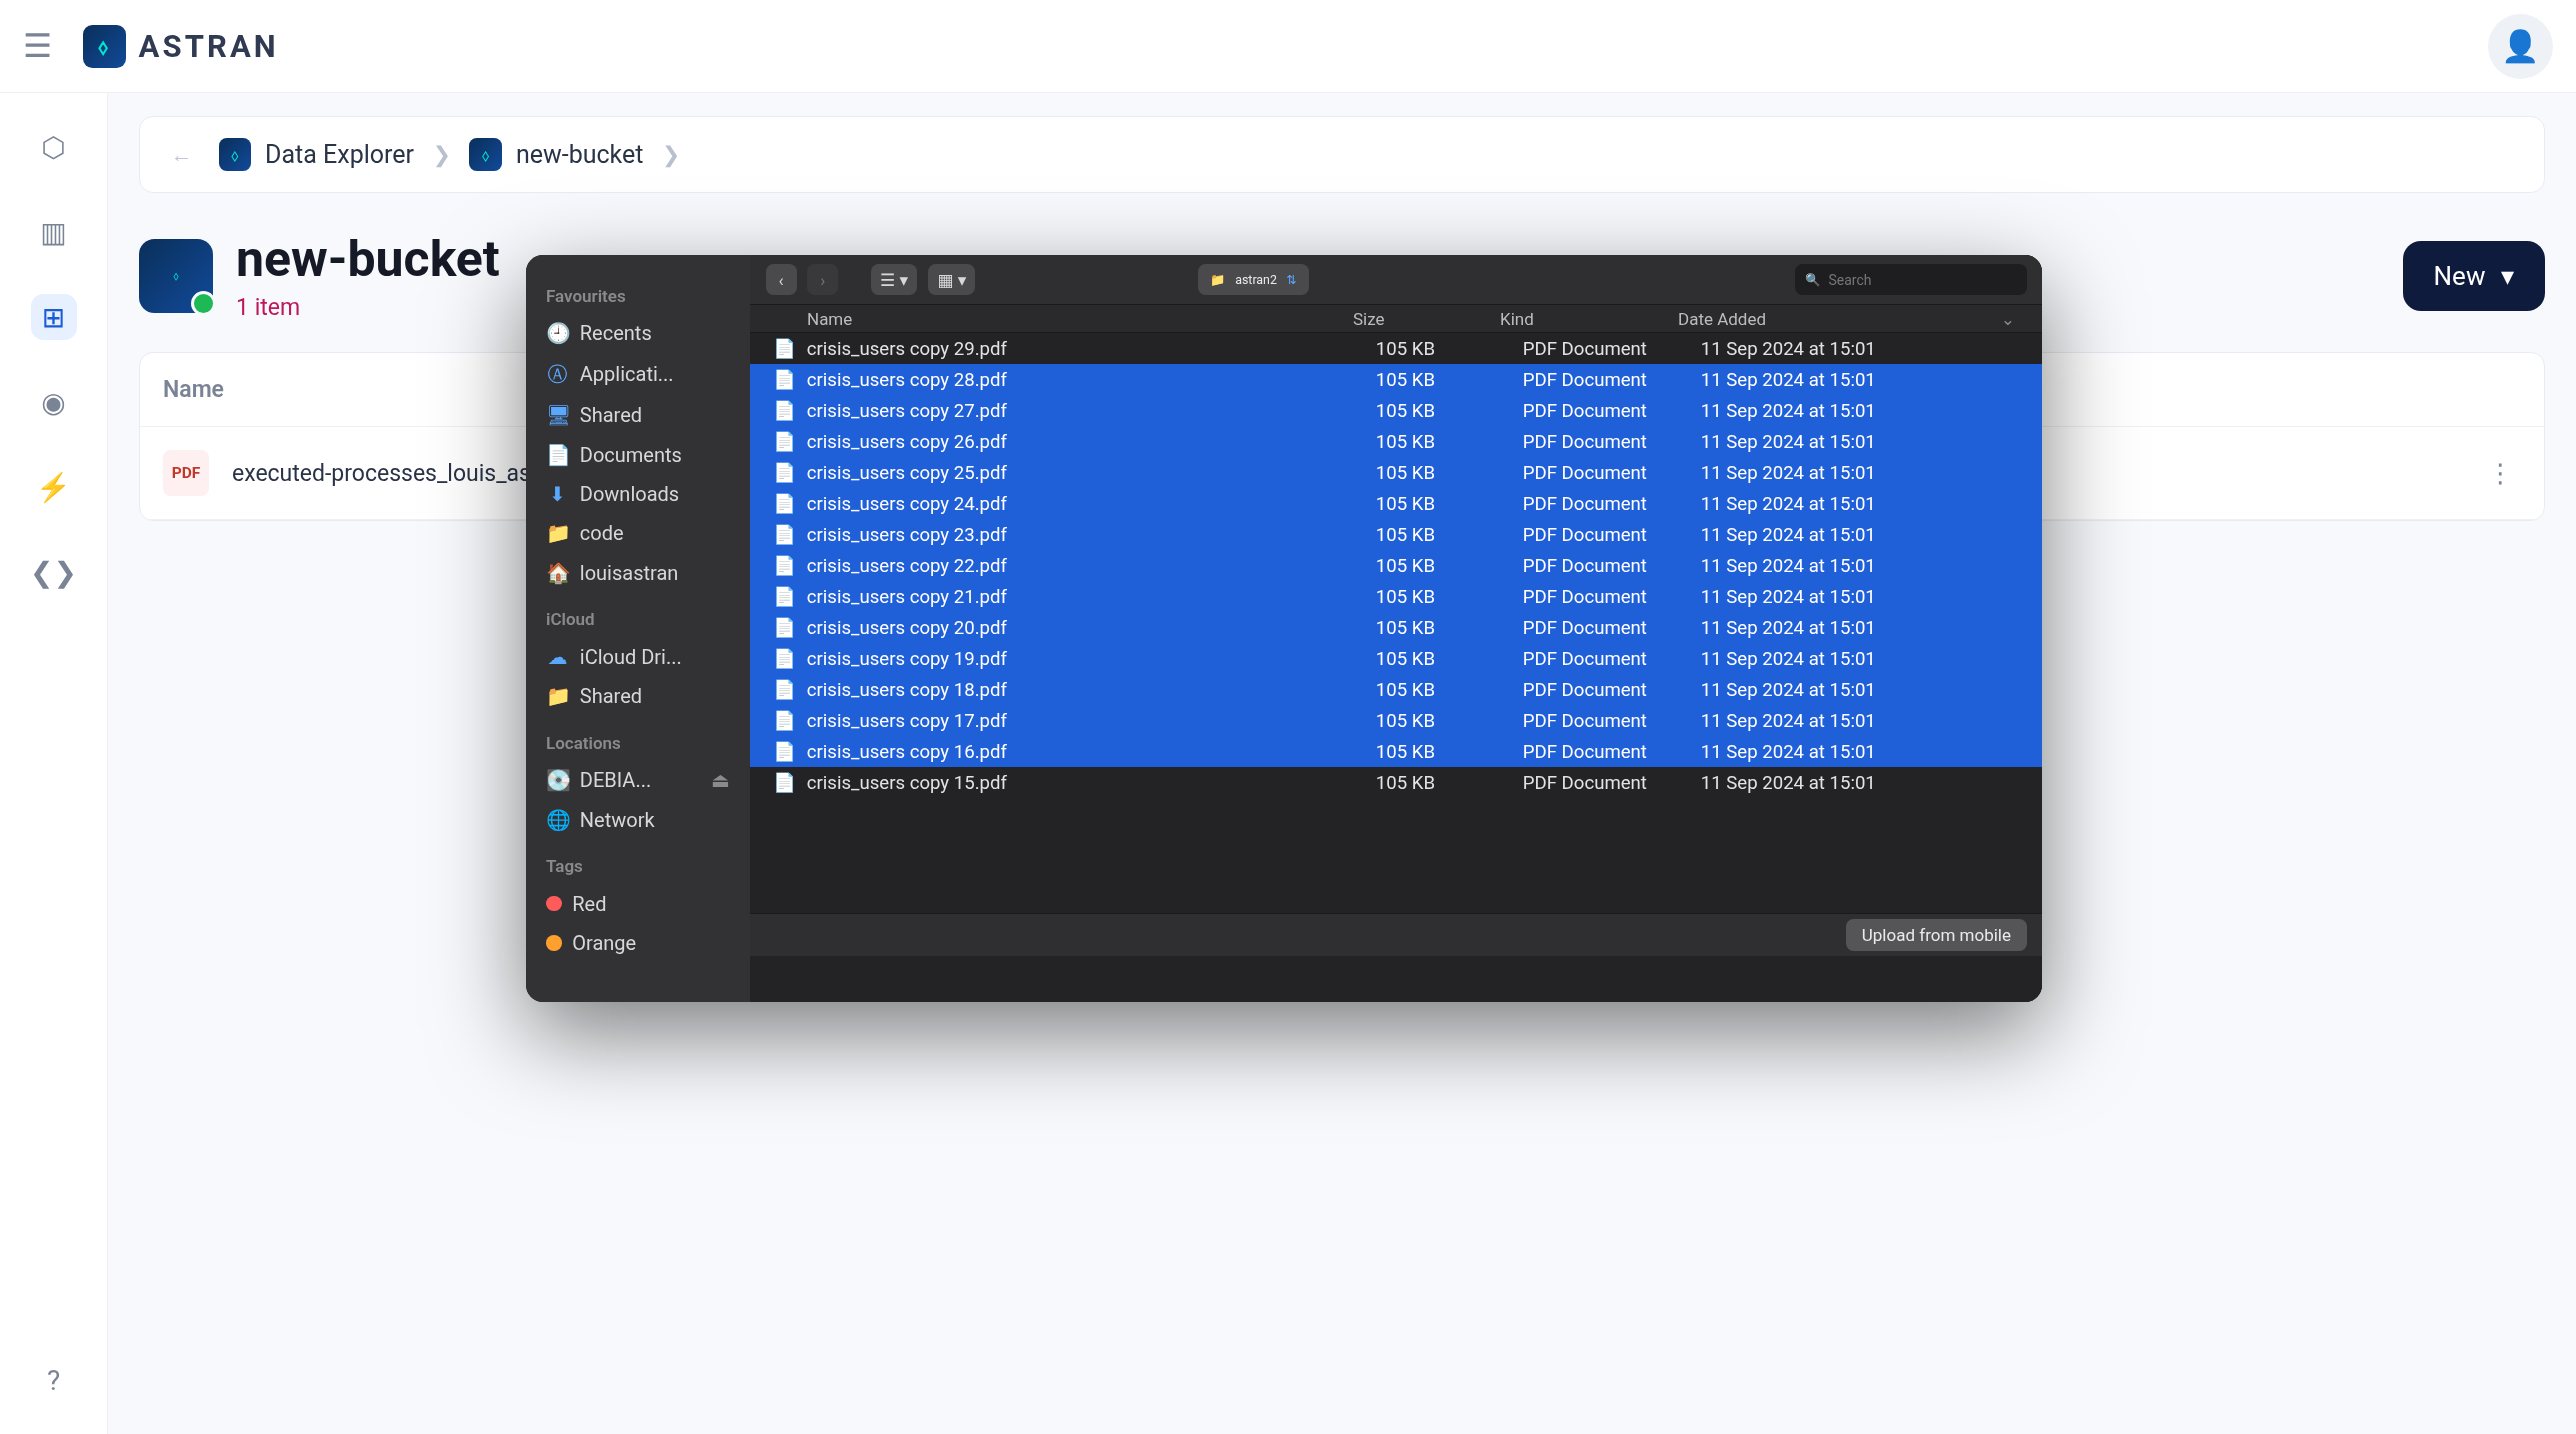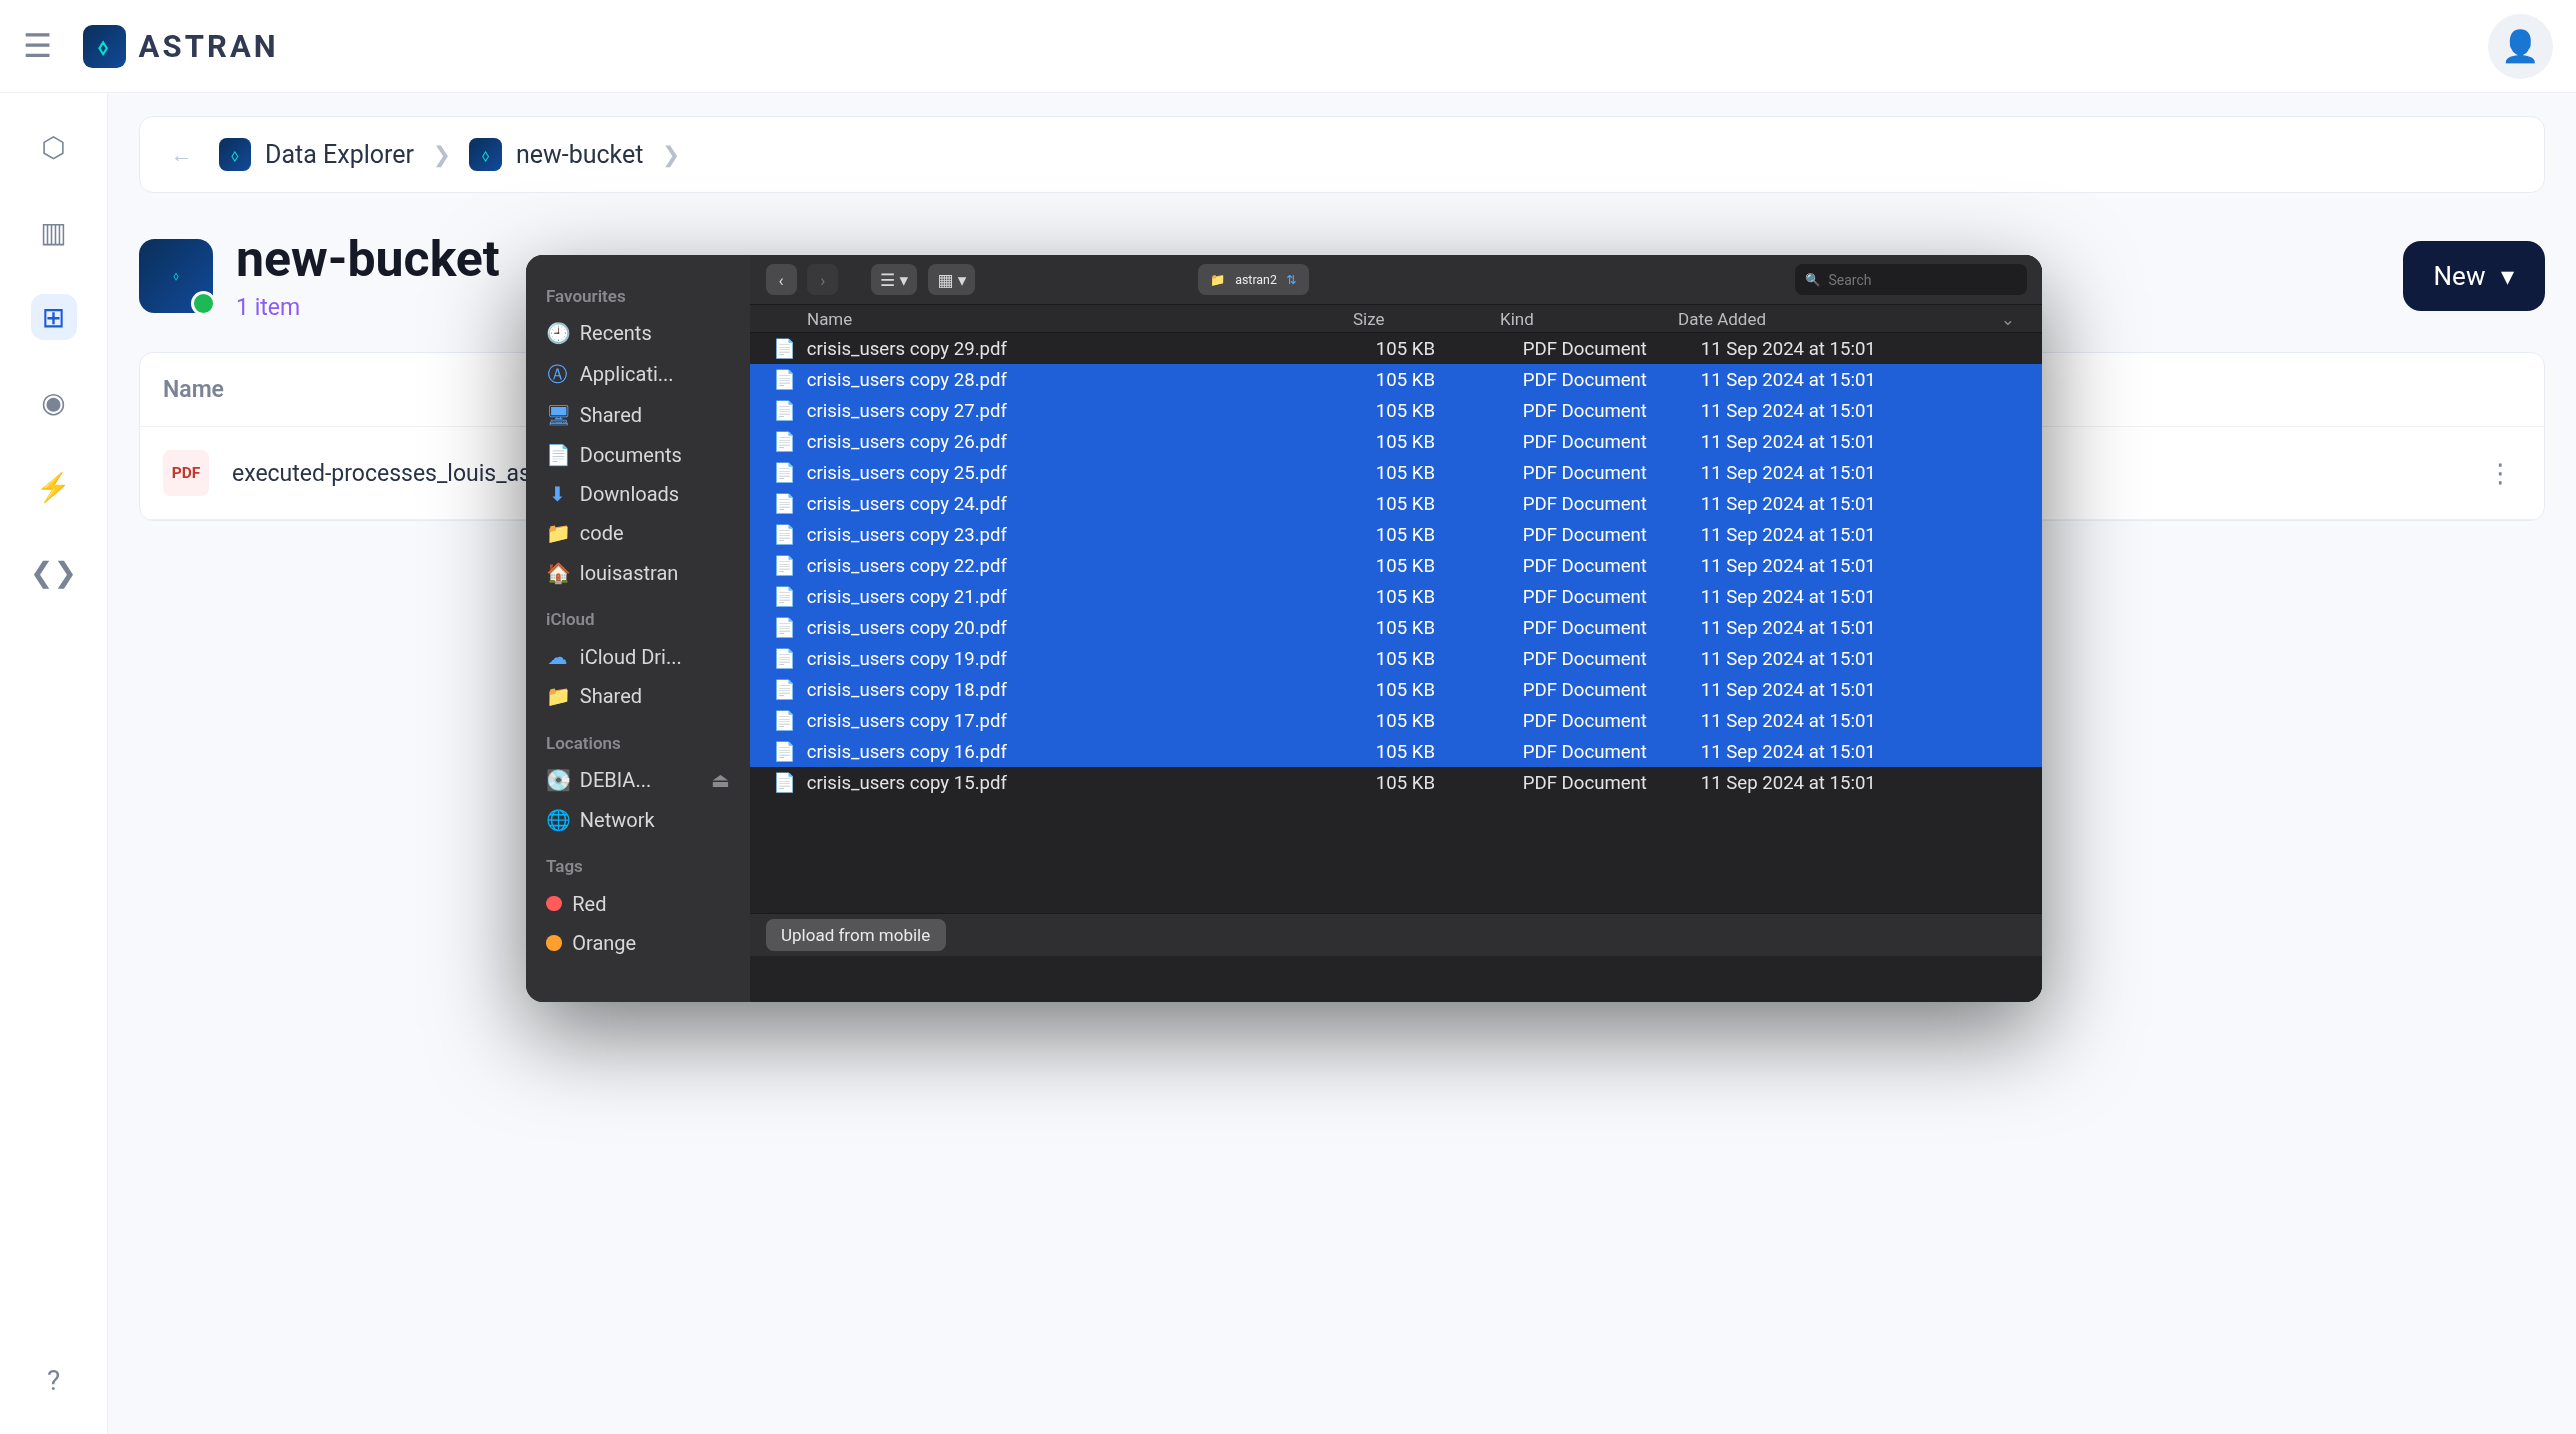--- a/index.html
+++ b/index.html
@@ -24,21 +24,21 @@
   .crumbar { height:77px; background:#fff; border:0.8px solid #e7ebf3; border-radius:14px; display:flex; align-items:center; padding:0 23px; gap:18.6px;}
   .crumbar .nav-btn { width:37px; height:37px; border-radius:6.2px; color:#c1c7d4; display:flex; align-items:center; justify-content:center; font-size:21.7px;}
   .crumb { display:flex; align-items:center; gap:14px; font-size:25px; color:#2a3447;}
   .crumb-icon { width:32.5px; height:32.5px; border-radius:7.7px; background:linear-gradient(135deg,#0a2f5a,#114a9a); display:flex; align-items:center; justify-content:center; color:#00e5d0; font-size:17px;}
   .chev { color:#b8bfcf; font-size:21.7px;}
 
   .page-head { display:flex; align-items:center; margin-top:37px; gap:23px;}
   .bucket-icon { width:74px; height:74px; border-radius:15.5px; background:linear-gradient(135deg,#0a2f5a,#114a9a); display:flex; align-items:center; justify-content:center; color:#00e5d0; position:relative;}
   .bucket-icon .badge { position:absolute; bottom:-3.1px; right:-3.1px; width:25px; height:25px; border-radius:50%; background:#1db954; border:3.1px solid #f7f9fc;}
   .page-title { font-size:50px; font-weight:700; color:#151a26;}
-  .page-sub { font-size:23px; color:#8b5cf6; margin-top:6.2px;}
+  .page-sub { font-size:23px; color:#be185d; margin-top:6.2px;}
   .page-head .spacer { flex:1;}
   .new-btn { background:#0f1b3d; color:#fff; border-radius:18px; padding:20px 31px; font-size:26px; display:flex; align-items:center; gap:15.5px;}
 
   
   .table { margin-top:31px; border:0.8px solid #e7ebf3; border-radius:14px; background:#fff; overflow:hidden;}
   .thead, .trow { display:flex; padding:23px 23px; align-items:center; font-size:23px; color:#2a3447; border-bottom:0.8px solid #eef0f4;}
   .thead { color:#7b8495; font-weight:600;}
   .col-name { flex:2;}
   .col-size { flex:1;}
   .col-mod { flex:1.5;}
@@ -73,21 +73,21 @@
   .prow { display:flex; align-items:center; height:31px; font-size:18.6px; color:#e3e3e6; padding-left:23px; padding-right:15.5px;}
   .prow.sel { background:#1f5fd8; color:#fff;}
   .prow.alt:not(.sel) { background:#262628;}
   .prow .ficon { width:23px; color:#9aa0aa; margin-right:10.8px;}
   .prow.sel .ficon { color:#cfe0ff;}
   .pc-name { flex:0 0 569px; white-space:nowrap; overflow:hidden; text-overflow:ellipsis;}
   .pc-size { flex:0 0 147px;}
   .pc-kind { flex:0 0 178px;}
   .pc-date { flex:1;}
 
-  .picker-midbar { height:43px; background:#2f2f31; border-top:0.8px solid #1a1a1c; display:flex; align-items:center; justify-content:flex-start; padding:0 15.5px;}
+  .picker-midbar { height:43px; background:#2f2f31; border-top:0.8px solid #1a1a1c; display:flex; align-items:center; justify-content:flex-end; padding:0 15.5px;}
   .picker-midbar .mb-btn { background:#555558; color:#eaeaec; border-radius:7.7px; padding:6.2px 15.5px; font-size:17px;}
   .picker-spacer { height:46px; background:#232325;}
   .picker-footer { height:54px; background:#2f2f31; border-top:0.8px solid #1a1a1c; display:flex; align-items:center; padding:0 15.5px; gap:15.5px;}
   .foot-btn { border-radius:7.7px; padding:7.7px 26px; font-size:18.6px;}
   .foot-btn.secondary { background:#555558; color:#eaeaec;}
   .foot-btn.primary { background:#0a6cff; color:#fff;}
 </style>
 </head>
 <body>
 

